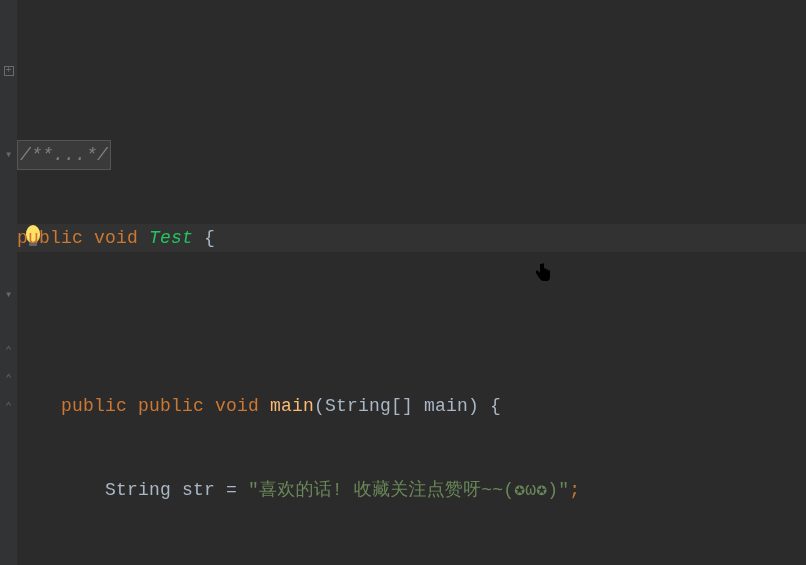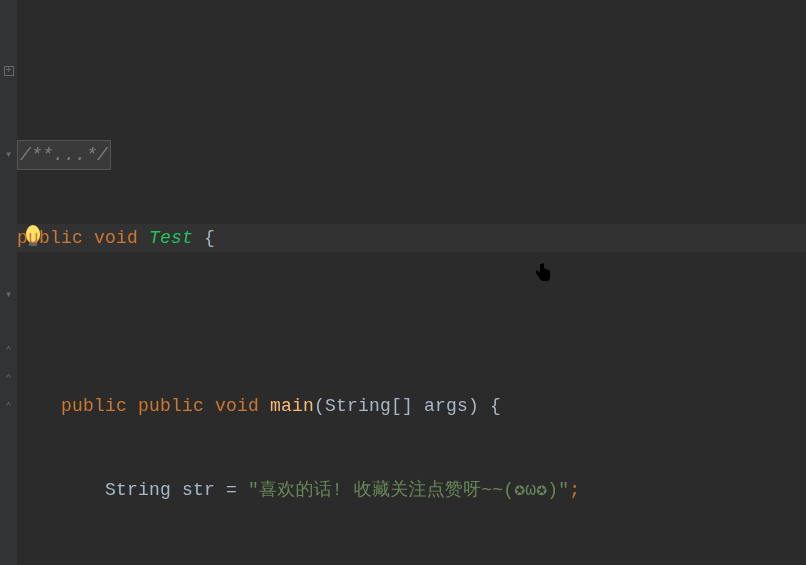--- a/index.html
+++ b/index.html
@@ -119,21 +119,21 @@
 
 <div class="highlight-line" style="top:224px"></div>
 
 <div class="bulb" style="top:225px"></div>
 
 <div class="editor">
   <div class="line"></div>
   <div class="line"><span class="comment-fold">/**...*/</span></div>
   <div class="line"><span class="kw">public</span><span class="kw"> void</span><span class="cls"> Test </span><span>{</span></div>
   <div class="line"></div>
-  <div class="line">    <span class="kw">public</span><span class="kw"> public</span><span class="kw"> void</span><span class="fn"> main</span><span>(String[] args) {</span></div>
+  <div class="line">    <span class="kw">public</span><span class="kw"> public</span><span class="kw"> void</span><span class="fn"> main</span><span>(String[] main) {</span></div>
   <div class="line">        <span>String str = </span><span class="str">"喜欢的话! 收藏关注点赞呀~~(✪ω✪)"</span><span class="sc">;</span></div>
   
   
   
   
   
   
   
   
   

